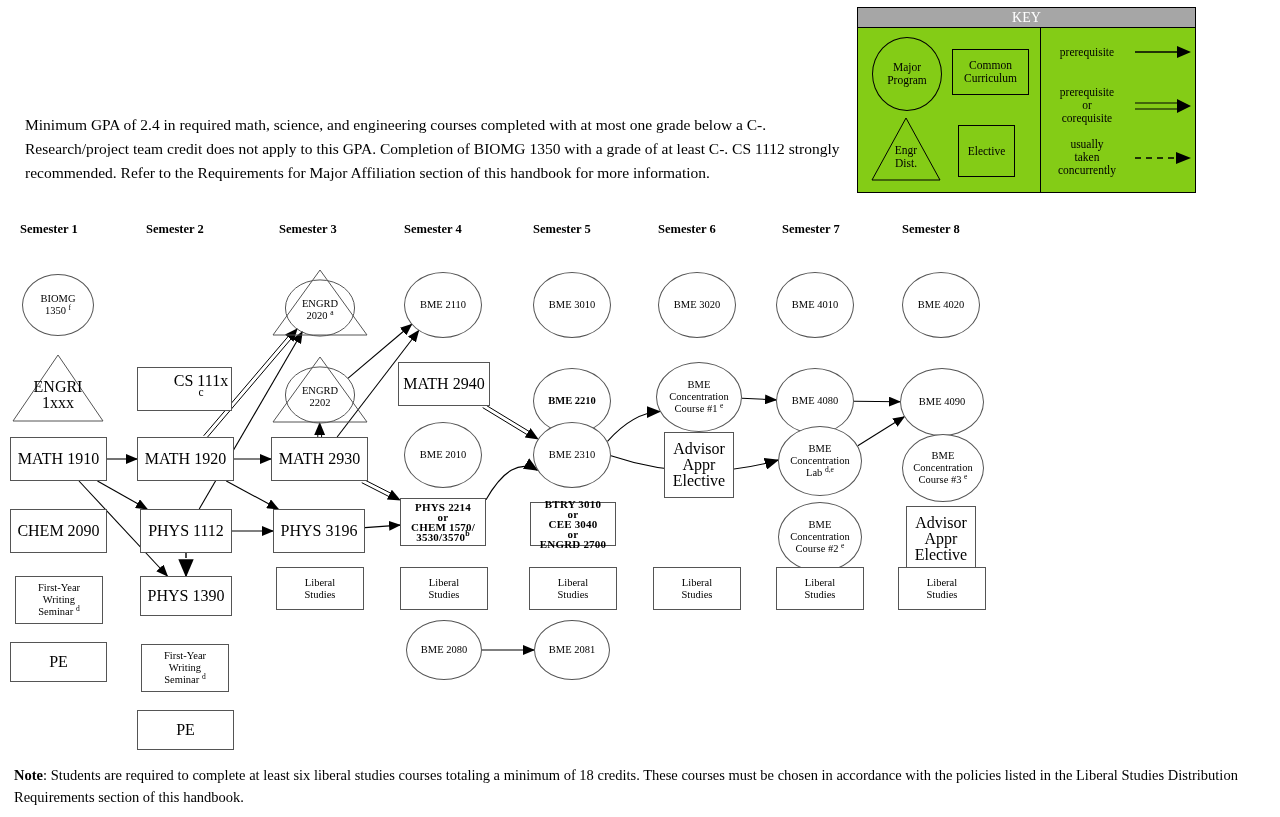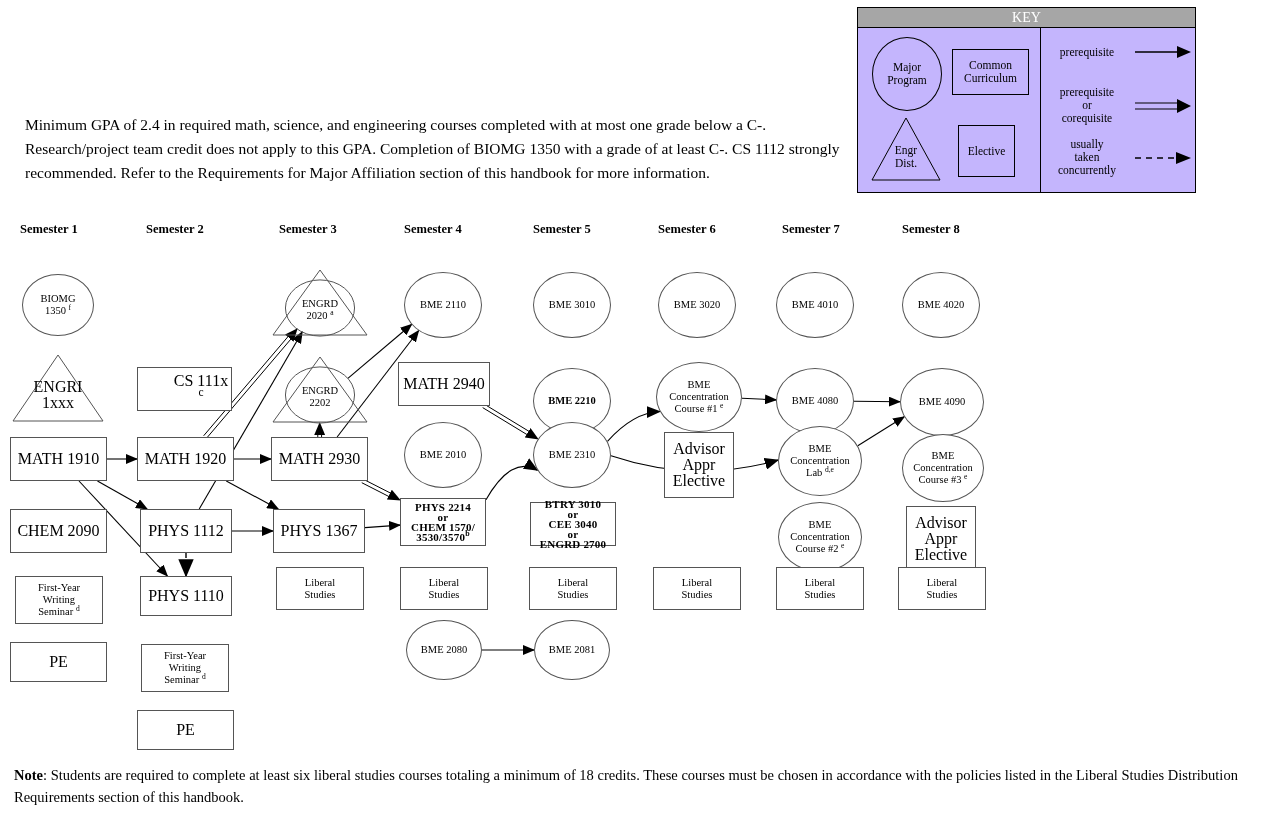--- a/index.html
+++ b/index.html
@@ -7,21 +7,21 @@
        font-family:"Liberation Serif","DejaVu Serif",serif;color:#000;}
 
   #root{position:absolute;left:0;top:0;width:1280px;height:817px;}
 
   
   .pg-title{position:absolute;left:25px;top:27px;font-size:23px;font-weight:bold;letter-spacing:.1px;}
   .sub-title{position:absolute;left:25px;top:80px;font-size:15.5px;font-weight:bold;}
   .intro{position:absolute;left:25px;top:113px;width:830px;font-size:15.5px;line-height:24px;}
 
   
-  .keybox{position:absolute;left:857px;top:7px;width:339px;height:186px;border:1px solid #000;background:#c4b5fd;box-sizing:border-box;}
+  .keybox{position:absolute;left:857px;top:7px;width:339px;height:186px;border:1px solid #000;background:#84cc16;box-sizing:border-box;}
   .key-title{height:19px;background:#a6a6a6;border-bottom:1px solid #000;
              text-align:center;font-size:14px;line-height:19px;color:#fff;}
   .key-divider{position:absolute;left:182px;top:20px;width:1px;height:165px;background:#000;}
   .key-left{position:absolute;left:0;top:20px;width:182px;height:165px;}
   .key-right{position:absolute;left:183px;top:20px;width:155px;height:165px;}
 
   .k-circle{position:absolute;left:14px;top:9px;width:68px;height:72px;border:1px solid #000;border-radius:50%;
             display:flex;align-items:center;justify-content:center;text-align:center;font-size:11.5px;line-height:13px;}
   .k-rect1{position:absolute;left:94px;top:21px;width:75px;height:44px;border:1px solid #000;
            display:flex;align-items:center;justify-content:center;text-align:center;font-size:11.5px;line-height:13px;}
@@ -239,21 +239,21 @@
         <div class="node n-rect n-serif" style="left: 137px; top: 145px; width: 95px; height: 44px; padding-left: 33px;">
           <span class="ml">CS 111x <sup>c</sup></span>
         </div>
         <div class="node n-rect n-serif" style="left: 137px; top: 215px; width: 97px; height: 44px;">
           <span class="ml">MATH 1920</span>
         </div>
         <div class="node n-rect n-serif" style="left: 140px; top: 287px; width: 92px; height: 44px;">
           <span class="ml">PHYS 1112</span>
         </div>
         <div class="node n-rect n-serif" style="left: 140px; top: 354px; width: 92px; height: 40px;">
-          <span class="ml">PHYS 1110</span>
+          <span class="ml">PHYS 1390</span>
         </div>
         <div class="node n-rect n-small" style="left: 141px; top: 422px; width: 88px; height: 48px;">
           <span class="ml">First-Year<br>Writing<br>Seminar <sup>d</sup></span>
         </div>
         <div class="node n-rect n-serif" style="left: 137px; top: 488px; width: 97px; height: 40px;">
           <span class="ml">PE</span>
         </div>
         <div class="node n-combo n-small" style="left: 272px; top: 47px; width: 96px; height: 78px;">
           <svg width="96" height="78">
             <polygon points="48,1 95,66 1,66" fill="none" stroke="#555" stroke-width="1"></polygon>
@@ -265,21 +265,21 @@
           <svg width="96" height="78">
             <polygon points="48,1 95,66 1,66" fill="none" stroke="#555" stroke-width="1"></polygon>
             <ellipse cx="48" cy="39" rx="34.56" ry="28.08" fill="none" stroke="#555" stroke-width="1"></ellipse>
           </svg>
           <span class="lbl ml" style="margin-top:4px">ENGRD<br>2202</span>
         </div>
         <div class="node n-rect n-serif" style="left: 271px; top: 215px; width: 97px; height: 44px;">
           <span class="ml">MATH 2930</span>
         </div>
         <div class="node n-rect n-serif" style="left: 273px; top: 287px; width: 92px; height: 44px;">
-          <span class="ml">PHYS 1367</span>
+          <span class="ml">PHYS 3196</span>
         </div>
         <div class="node n-rect n-small" style="left: 276px; top: 345px; width: 88px; height: 43px;">
           <span class="ml">Liberal<br>Studies</span>
         </div>
         <div class="node n-circ n-small" style="left: 404px; top: 50px; width: 78px; height: 66px;">
           <span class="ml">BME 2110</span>
         </div>
         <div class="node n-rect n-serif" style="left: 398px; top: 140px; width: 92px; height: 44px;">
           <span class="ml">MATH 2940</span>
         </div>

